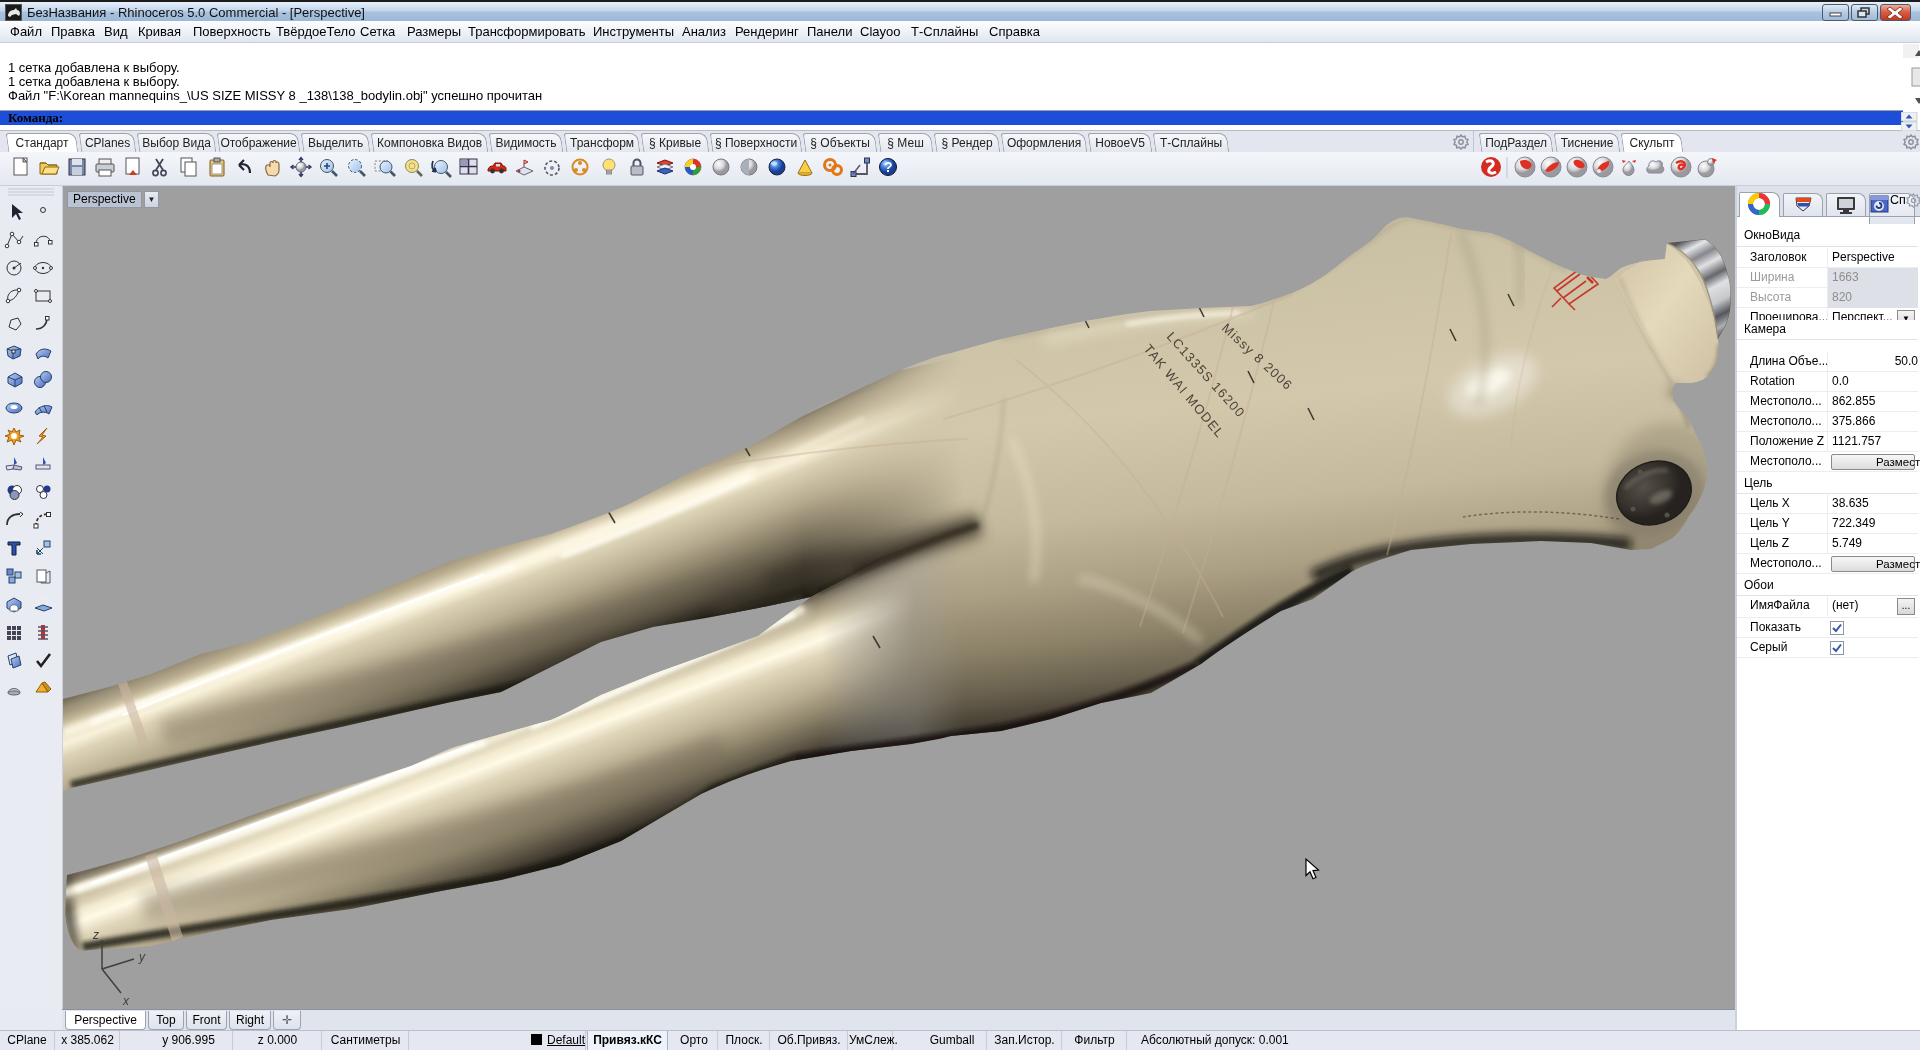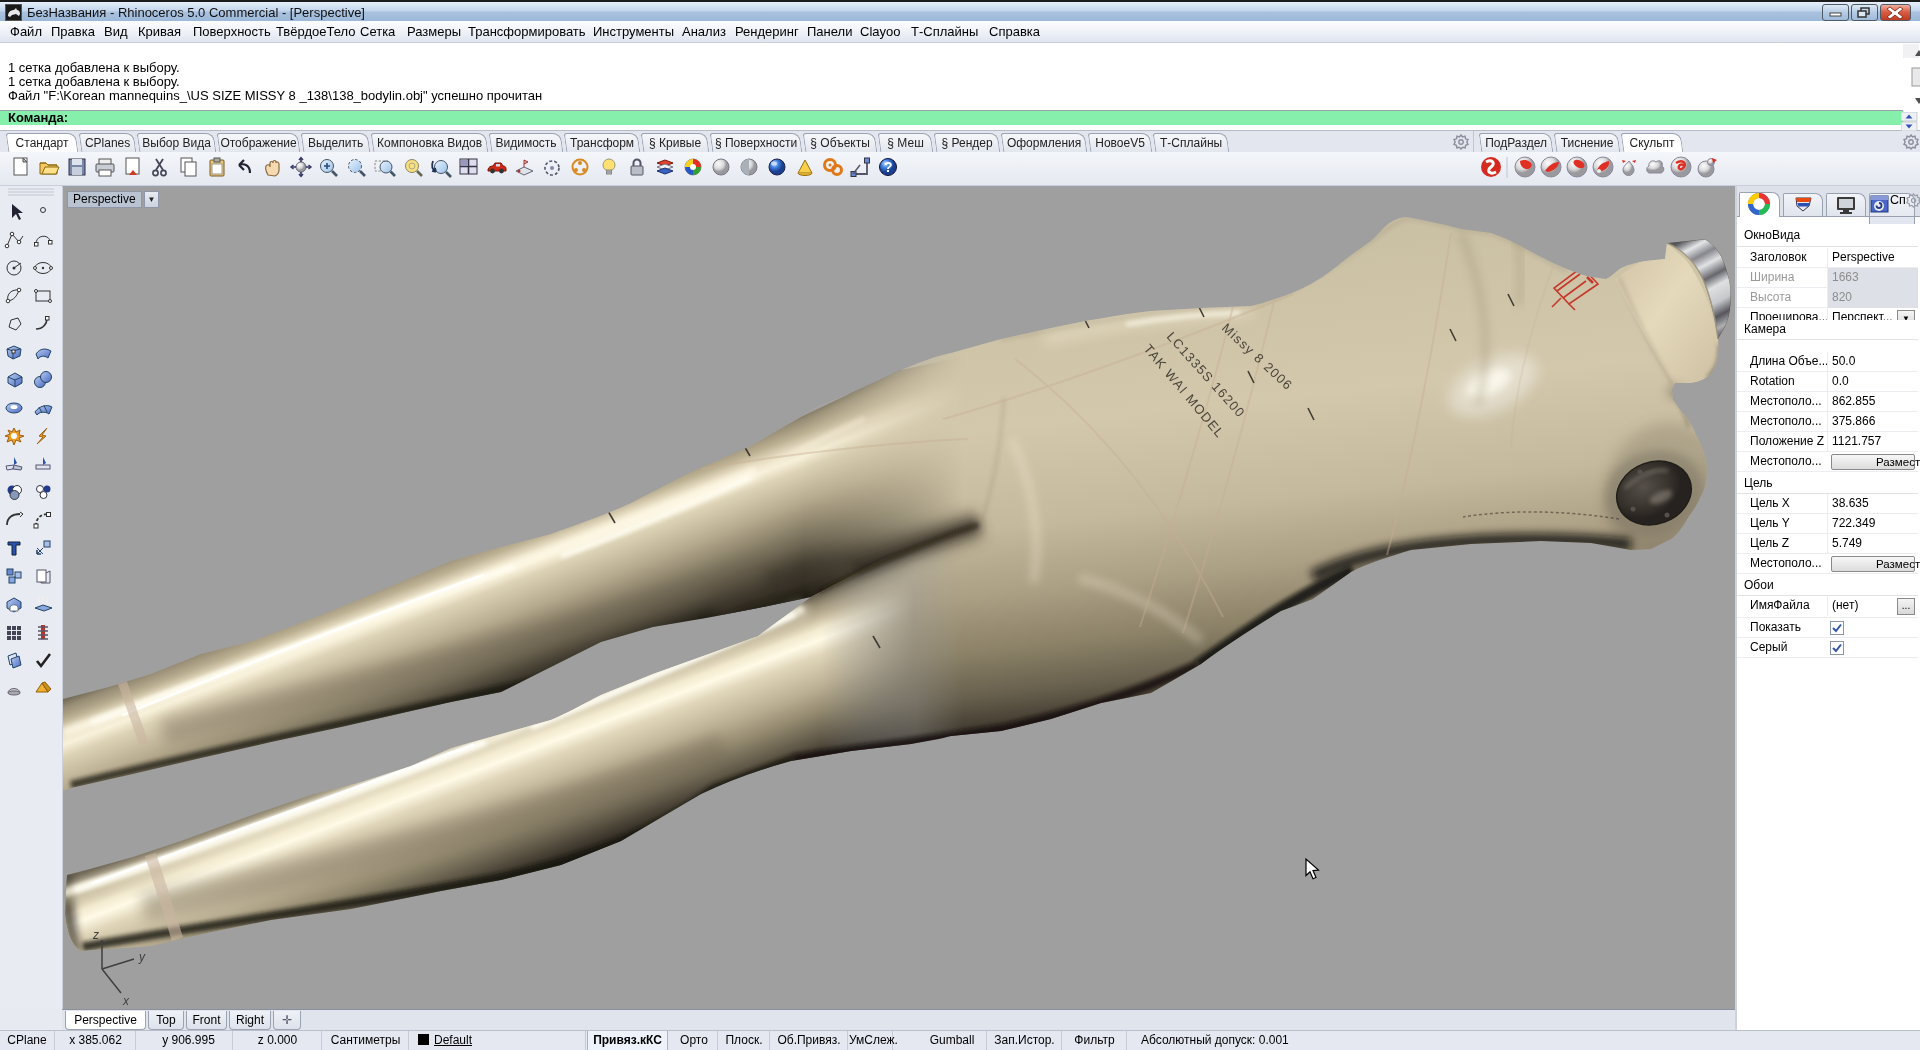--- a/index.html
+++ b/index.html
@@ -6,21 +6,21 @@
 .abs{position:absolute;}
 #titlebar{left:0;top:0;width:1920px;height:21px;background:linear-gradient(#e7f0fa 0%,#c3d6ec 45%,#a8c1de 55%,#9db8d9 100%);border-top:2px solid #1c1c1c;font-size:13px;color:#111;}
 #titlebar .ttl{position:absolute;left:27px;top:3px;}
 #ticon{position:absolute;left:5px;top:2px;width:17px;height:17px;background:#1a1a1a;border:1px solid #555;}
 .wbtn{position:absolute;top:2px;height:17px;border:1px solid #4e5a66;border-radius:3px;}
 #menubar{left:0;top:21px;width:1920px;height:22px;background:linear-gradient(#fcfdfe,#e9edf5 70%,#dfe4ef);border-bottom:1px solid #c9ced9;font-size:13px;color:#000;}
 #menubar span{position:absolute;top:3px;}
 #cmdarea{left:0;top:43px;width:1920px;height:88px;background:#fff;border-bottom:1px solid #b6bcc8;font-size:13px;color:#000;padding-top:18px;}
 #cmdarea div{padding-left:8px;height:14.2px;line-height:14.2px;}
 #cmdsep{position:absolute;left:0;top:67px;width:1903px;height:1px;background:#9aa0aa;}
-#cmdprompt{position:absolute;left:0px;top:68px;width:1903px;height:20px;background:#86efac;font-weight:bold;}
+#cmdprompt{position:absolute;left:0px;top:68px;width:1903px;height:20px;background:#1d4ed8;font-weight:bold;font-family:Liberation Serif, serif;}
 #cscroll{position:absolute;right:1px;top:1px;width:16px;height:66px;background:#f1f1f3;}
 #tabbar{left:0;top:131px;width:1920px;height:21px;background:#e3e6ee;font-size:12px;color:#222;}
 .tab{position:absolute;top:2px;height:19px;line-height:18px;background:linear-gradient(#f6f7fa,#e2e6ed);border:1px solid #9ba3b2;border-bottom:none;border-radius:3px 8px 0 0;text-align:center;transform:skewX(8deg);}
 .tab i{display:block;transform:skewX(-8deg);font-style:normal;}
 .tab.act{background:#fff;z-index:3;}
 #toolrow{left:0;top:152px;width:1920px;height:34px;background:linear-gradient(#f4f6fa,#e4e8f0);border-bottom:1px solid #c9ced9;}
 #sidebar{left:0;top:186px;width:62px;height:823px;background:#e9ebf2;}
 #viewport{left:62px;top:186px;width:1673px;height:823px;background:#9f9f9f;border-left:1px solid #ccd0da;border-top:1px solid #9aa0ae;}
 #vplabel{position:absolute;left:4px;top:4px;height:17px;background:#bac3d2;border:1px solid #8e96a8;font-size:12px;padding:0 5px;line-height:15px;color:#000;}
 #vpdrop{position:absolute;left:81px;top:4px;width:15px;height:17px;background:linear-gradient(#e8ecf2,#ccd3de);border:1px solid #8e96a8;font-size:8px;text-align:center;line-height:15px;color:#222;}
@@ -804,21 +804,21 @@
 <div class="prow dis" style="top:288px;">
     <div class="plbl">Высота</div>
     <div class="pval">820</div>
   </div>
 <div class="prow" style="top:308px;height:22px;">
     <div class="plbl">Проецирова...</div>
     <div class="pval">Перспект...</div>
     <div class="abs" style="right:3px;top:2px;width:18px;height:18px;background:linear-gradient(#f4f4f4,#d8d8d8);border:1px solid #8a8a8a;text-align:center;font-size:8px;line-height:16px;">▼</div>
   </div>
 <div class="ph" style="top:320px;">Камера</div>
-<div class="prow" style="top:352px;">
+<div class="prow" style="top:352px;text-align:right;">
     <div class="plbl">Длина Объе...</div>
     <div class="pval">50.0</div>
   </div>
 <div class="prow" style="top:372px;">
     <div class="plbl">Rotation</div>
     <div class="pval">0.0</div>
   </div>
 <div class="prow" style="top:392px;">
     <div class="plbl">Местополо...</div>
     <div class="pval">862.855</div>
@@ -874,25 +874,25 @@
   </div>
 <div class="abs" id="vptabs">
  <div class="vptab act" style="left:3px;width:81px;">Perspective</div>
  <div class="vptab" style="left:86px;width:36px;">Top</div>
  <div class="vptab" style="left:124px;width:41px;">Front</div>
  <div class="vptab" style="left:167px;width:42px;">Right</div>
  <div class="vptab" style="left:211px;width:28px;color:#556;">✛</div>
 </div>
 <div class="abs" id="statusbar">
  <div class="scell" style="left:0;width:55px;">CPlane</div>
- <div class="scell" style="left:56px;width:80px;">x 385.062</div>
+ <div class="scell" style="left:56px;width:64px;">x 385.062</div>
  <div class="scell" style="left:145px;width:88px;">y 906.995</div>
  <div class="scell" style="left:234px;width:88px;">z 0.000</div>
  <div class="scell" style="left:323px;width:86px;">Сантиметры</div>
- <div class="scell" style="left:410px;width:176px;text-align:left;text-decoration:underline;"><span style="display:inline-block;width:11px;height:11px;background:#000;vertical-align:-1px;margin:0 5px 0 8px;"></span>Default</div>
+ <div class="scell" style="left:410px;width:176px;text-align:right;text-decoration:underline;"><span style="display:inline-block;width:11px;height:11px;background:#000;vertical-align:-1px;margin:0 5px 0 8px;"></span>Default</div>
  <div class="scell" style="left:587px;width:81px;font-weight:bold;background:#eef3fb;border-left:1px solid #aab4c4;border-right:1px solid #aab4c4;">Привяз.кКС</div>
  <div class="scell" style="left:671px;width:47px;">Орто</div>
  <div class="scell" style="left:719px;width:51px;">Плоск.</div>
  <div class="scell" style="left:771px;width:77px;">Об.Привяз.</div>
  <div class="scell" style="left:849px;width:44px;">УмСлеж.</div>
  <div class="scell" style="left:918px;width:69px;">Gumball</div>
  <div class="scell" style="left:988px;width:74px;">Зап.Истор.</div>
  <div class="scell" style="left:1063px;width:64px;">Фильтр</div>
  <div class="scell" style="left:1128px;width:400px;text-align:left;padding-left:13px;border-right:none;">Абсолютный допуск: 0.001</div>
 </div>

